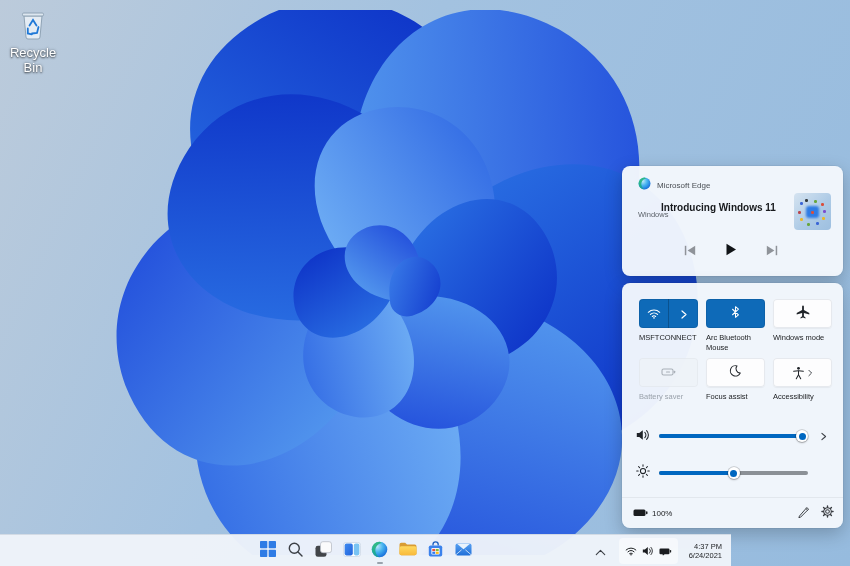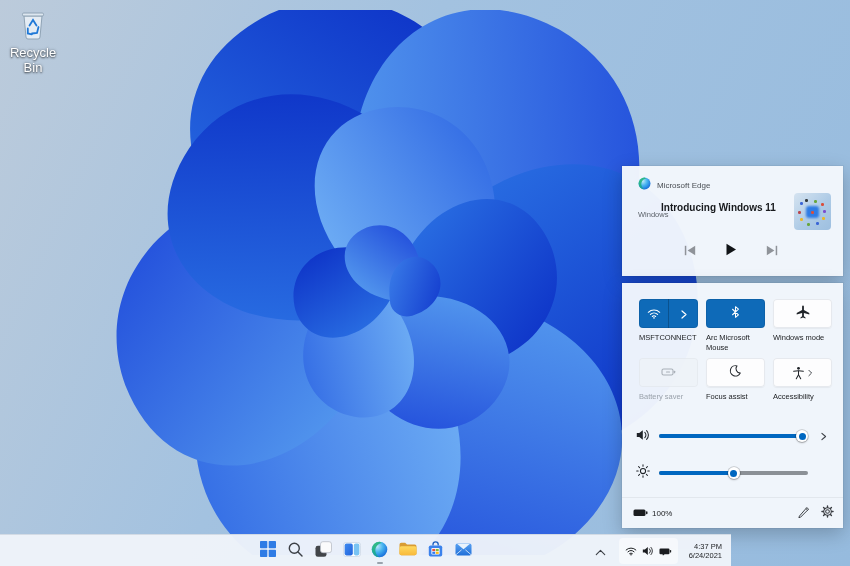--- a/index.html
+++ b/index.html
@@ -9,21 +9,21 @@
 
   
   .bloom { position:absolute; left:55px; top:10px; pointer-events:none; }
 
   
   .recycle-bin { position:absolute; left:2px; top:8px; width:62px; text-align:center; cursor:default; }
   .recycle-bin .rb-label { margin-top:1px; font-size:13px; color:#fff;
       text-shadow:0 1px 2px rgba(0,0,0,.65), 0 0 3px rgba(0,0,0,.4); }
 
   
-  .panel { position:absolute; background:rgba(243,247,252,.97); border-radius:0;
+  .panel { position:absolute; background:rgba(243,247,252,.97); border-radius:8px;
            box-shadow:0 6px 18px rgba(0,0,0,.22), 0 0 0 1px rgba(0,0,0,.04); }
   .media-card { left:622px; top:166px; width:221px; height:110px; }
   .qs-panel   { left:622px; top:283px; width:221px; height:245px; }
 
   
   .mc-header { position:absolute; left:16px; top:10px; display:flex; align-items:center; gap:6px; }
   .mc-appname { font-size:8px; color:#4a4f55; }
   .mc-title { position:absolute; left:16px; top:36px; font-size:10px; font-weight:bold; color:#17191c;padding-left:23px; }
   .mc-subtitle { position:absolute; left:16px; top:44px; font-size:7.5px; color:#5d636b; }
   .mc-thumb { position:absolute; left:172px; top:27px; width:37px; height:37px; border-radius:4px;
@@ -263,21 +263,21 @@
     </div>
     <div class="tile-btn off">
       <span>
         <svg width="14" height="14" viewBox="0 0 14 14">
           <path d="M7 0.6 c0.5 0 0.9 0.4 0.9 0.9 V4.9 L13.3 8.1 V9.6 L7.9 8 V11.2 L9.5 12.4 V13.4 L7 12.6 L4.5 13.4 V12.4 L6.1 11.2 V8 L0.7 9.6 V8.1 L6.1 4.9 V1.5 C6.1 1 6.5 0.6 7 0.6 Z" fill="#1f2328"></path>
         </svg>
       </span>
     </div>
 
     <div class="tile-label">MSFTCONNECT</div>
-    <div class="tile-label">Arc Microsoft Mouse</div>
+    <div class="tile-label">Arc Bluetooth Mouse</div>
     <div class="tile-label">Windows mode</div>
 
     <div class="tile-btn disabled">
       <span>
         <svg width="15" height="12" viewBox="0 0 15 12" fill="none" stroke="#a9b0b8" stroke-width="1.1">
           <rect x="1" y="3" width="11" height="6" rx="1.6"></rect>
           <rect x="12.8" y="4.7" width="1.4" height="2.6" rx="0.6" fill="#a9b0b8" stroke="none"></rect>
           <path d="M5.5 6 h3" stroke-linecap="round"></path>
         </svg>
       </span>

